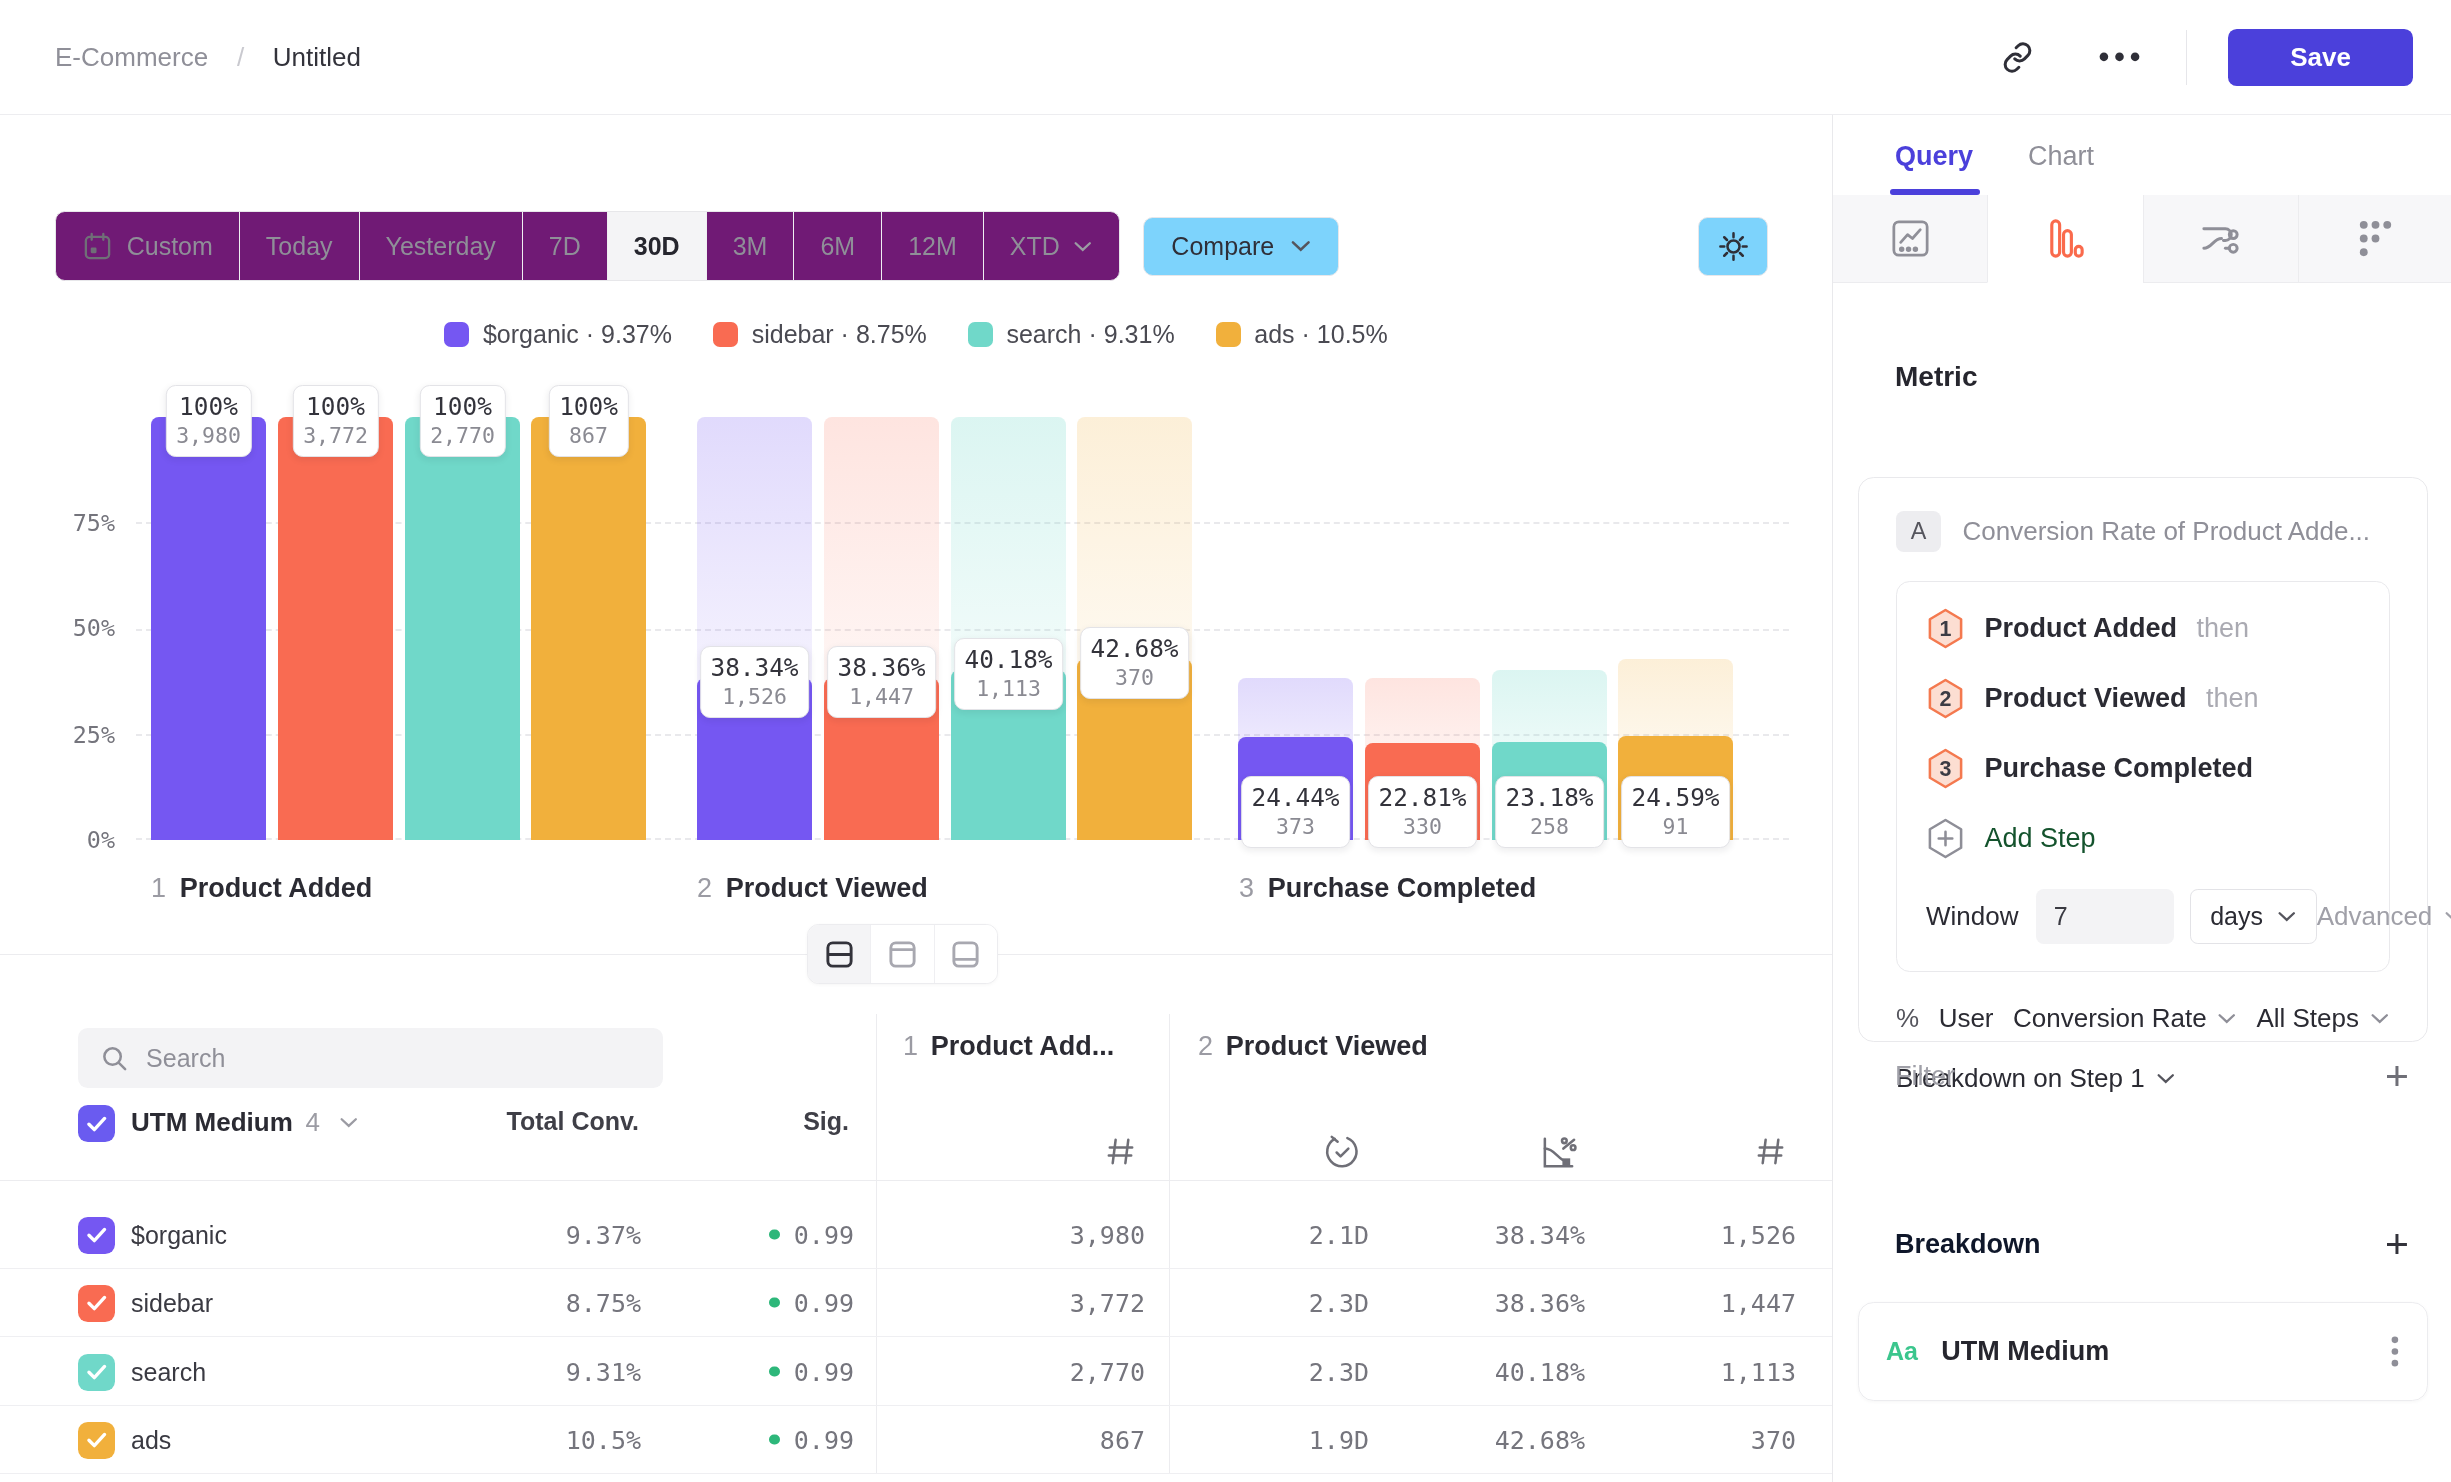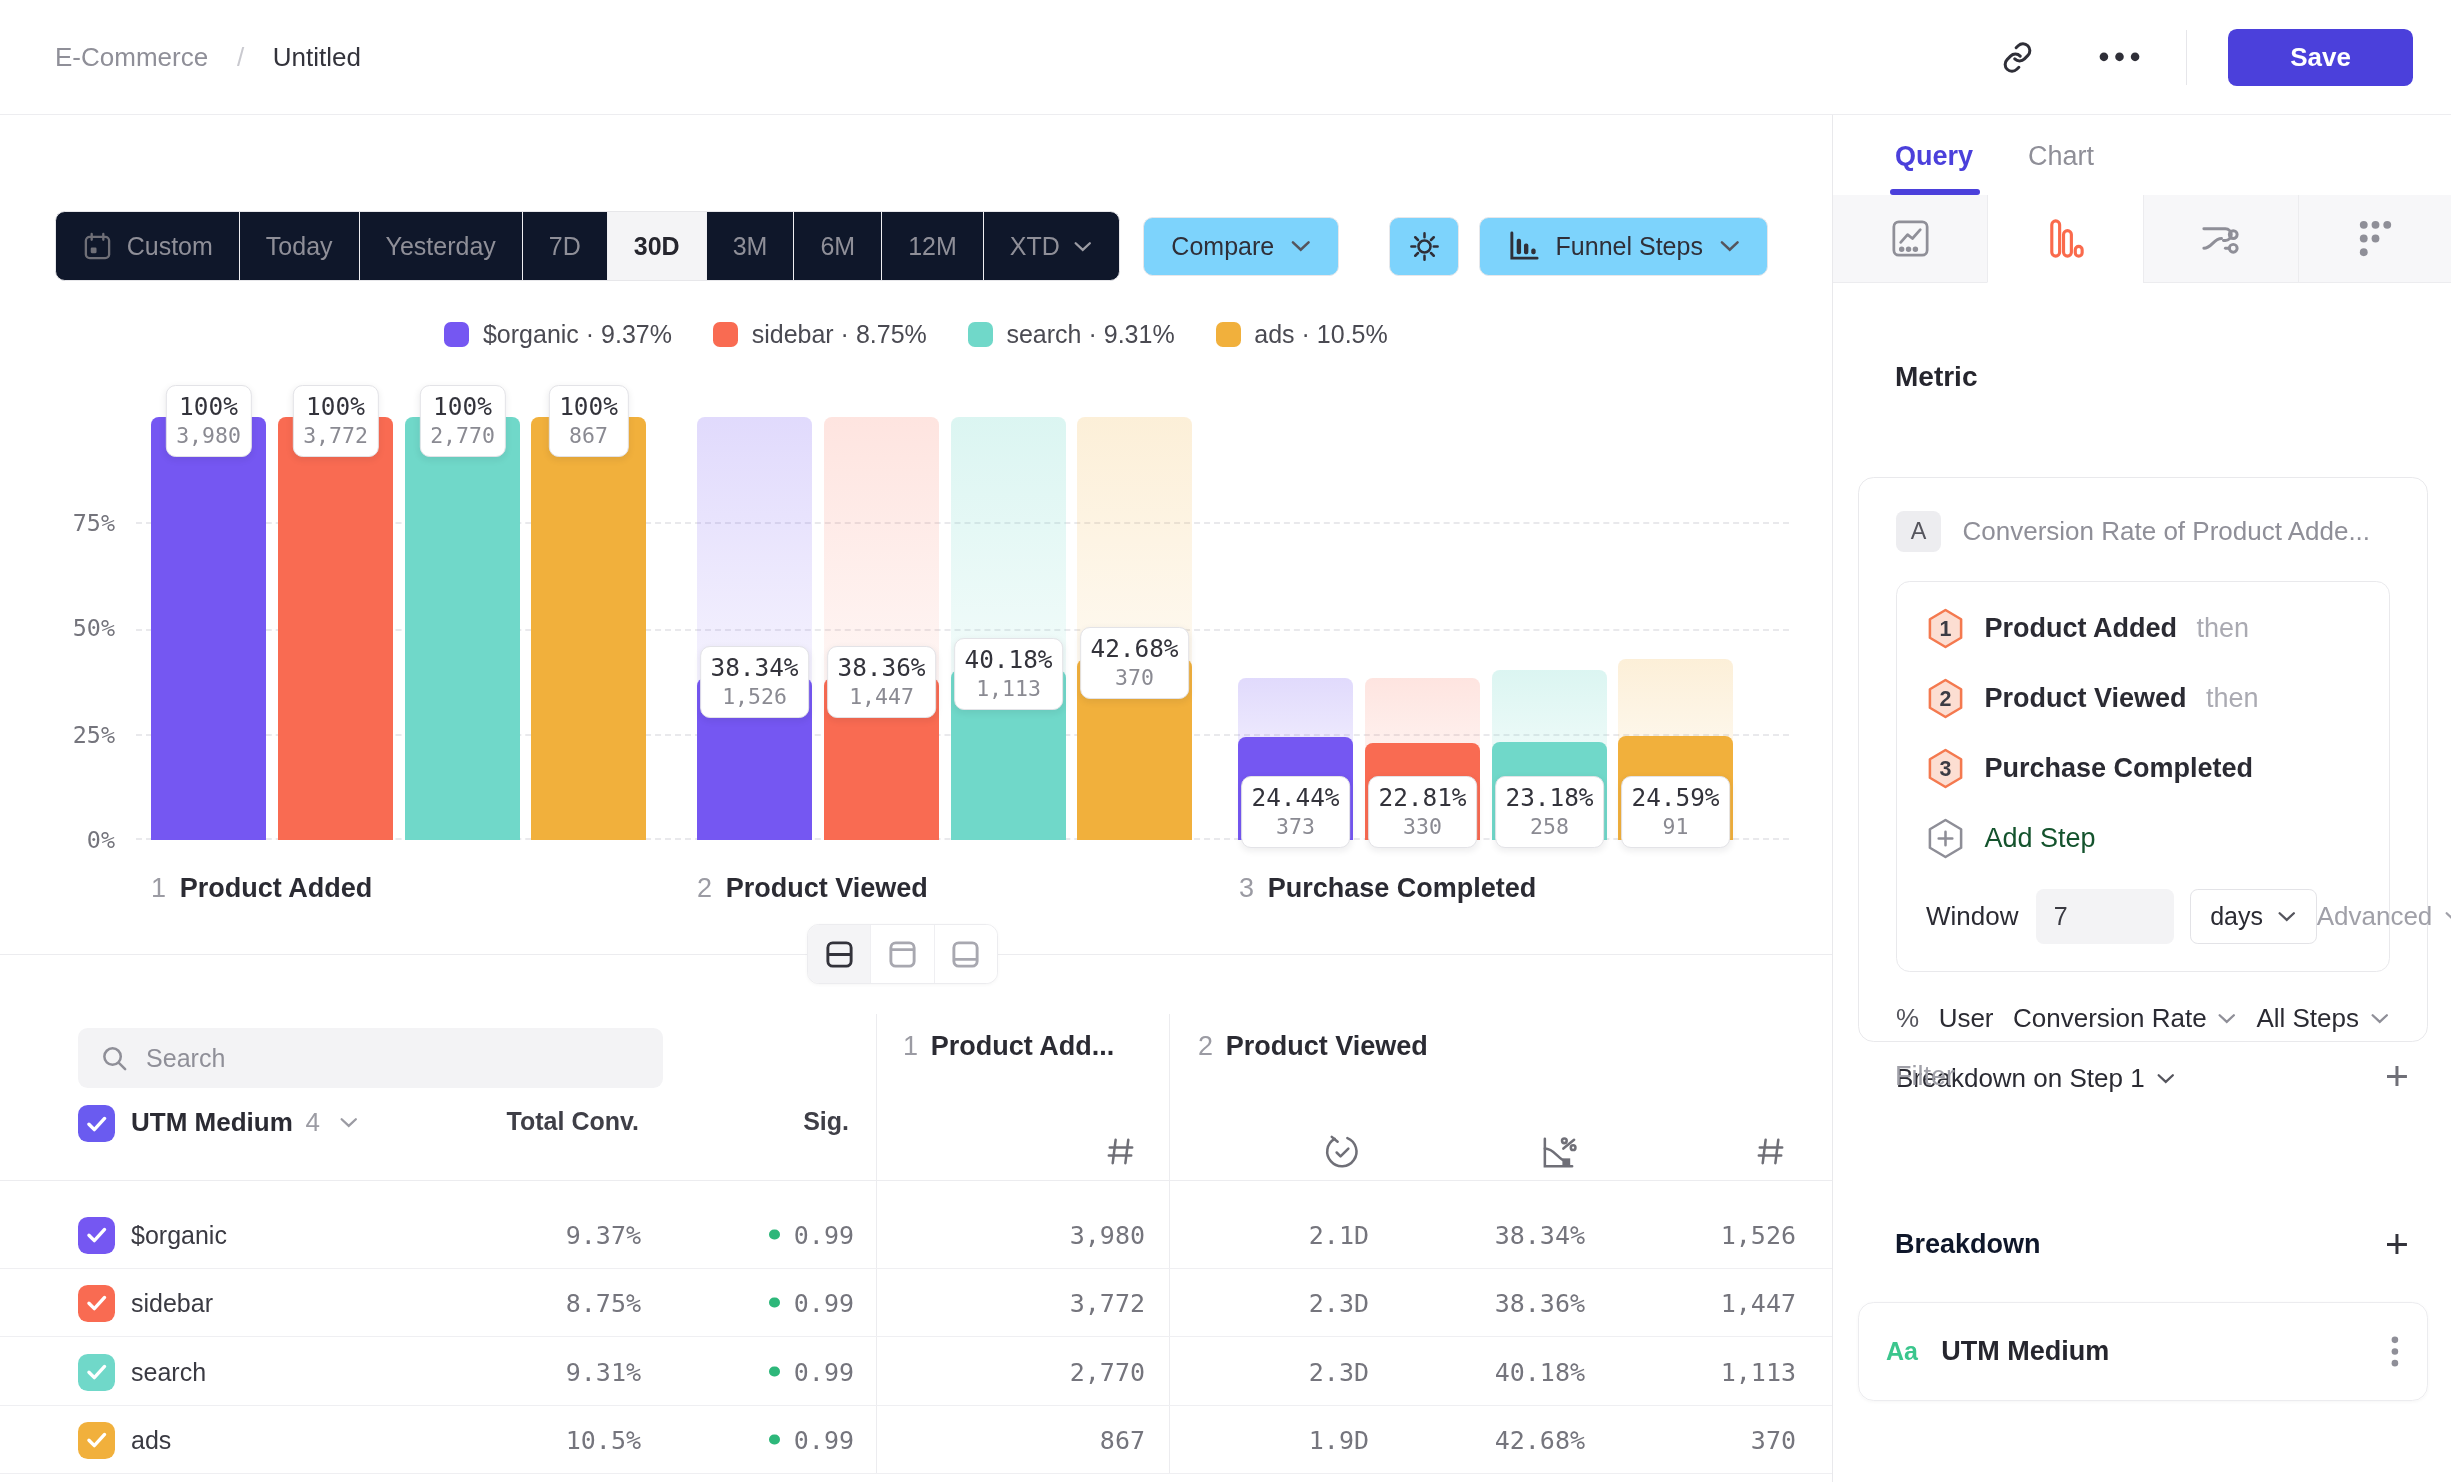--- a/index.html
+++ b/index.html
@@ -21,21 +21,21 @@
   #save-btn { width:185px; height:57px; border:none; border-radius:8.8px; background:#4b40db;
     color:#fff; font-size:26px; font-weight:600; cursor:pointer; font-family:inherit; }
 
   
   #main { position:absolute; top:115px; left:0; width:1832px; height:1367px; background:#fff; }
 
   
   #chart-toolbar { position:absolute; top:96px; left:55px; right:64px; height:70px;
     display:flex; align-items:center; }
   #range-group { display:flex; height:70px; border:1px solid #e7e7ea; border-radius:9.8px;
-    overflow:hidden; background:#0f172a; }
+    overflow:hidden; background:#701a75; }
   .range-item { display:flex; align-items:center; gap:13.7px; padding:0 26px; font-size:25px;
     color:#8f8f98; cursor:pointer; border-left:1px solid #efeff2; white-space:nowrap; }
   .range-item:first-child { border-left:none; }
   .range-item.selected { color:#26262e; font-weight:600; background:#f4f4f6; }
   .toolbar-btn { display:flex; align-items:center; gap:15.6px; height:59px; padding:0 27px;
     border:1px solid #e7e7ea; border-radius:9.8px; background:#7dd3fc; font-size:25px; font-weight:500;
     color:#2f2f38; cursor:pointer; font-family:inherit; }
   #compare-btn { margin-left:23.4px; }
   #settings-btn { margin-left:auto; width:70px; justify-content:center; padding:0; }
   #viewtype-btn { margin-left:19.5px; }
@@ -242,36 +242,20 @@
       </span>
     </button>
     <button class="toolbar-btn" id="settings-btn">
       <span>
         <svg width="35" height="35" viewBox="0 0 36 36" fill="none" stroke="#2f2f38" stroke-width="2.6" stroke-linecap="round">
           <circle cx="18" cy="18" r="6.2"></circle>
           <path d="M18 4.5v4M18 27.5v4M4.5 18h4M27.5 18h4M8.5 8.5l2.8 2.8M24.7 24.7l2.8 2.8M27.5 8.5l-2.8 2.8M11.3 24.7l-2.8 2.8"></path>
         </svg>
       </span>
     </button>
-    <button class="toolbar-btn" id="viewtype-btn">
-      <span>
-        <svg width="33" height="33" viewBox="0 0 34 34" fill="none">
-          <path d="M5 3 V29 H31" stroke="#2f2f38" stroke-width="3" stroke-linecap="round"></path>
-          <rect x="10" y="9" width="4.5" height="16" rx="2" fill="#2f2f38"></rect>
-          <rect x="17.5" y="14" width="4.5" height="11" rx="2" fill="#2f2f38"></rect>
-          <rect x="25" y="19" width="4.5" height="6" rx="2" fill="#2f2f38"></rect>
-        </svg>
-      </span>
-      <span>Funnel Steps</span>
-      <span>
-        <svg width="21.5" height="13.7" viewBox="0 0 22 14" fill="none" stroke="#55555d" stroke-width="2.6" stroke-linecap="round">
-            <path d="M3 3.5 L11 11 L19 3.5"></path>
-          </svg>
-      </span>
-    </button>
   </div>
 
   <div id="legend">
       <div class="legend-item">
         <span class="legend-swatch" style="background:#7557f2"></span>
     <span>$organic · 9.37%</span>
       </div>
       <div class="legend-item">
         <span class="legend-swatch" style="background:#f96b52"></span>
     <span>sidebar · 8.75%</span>

